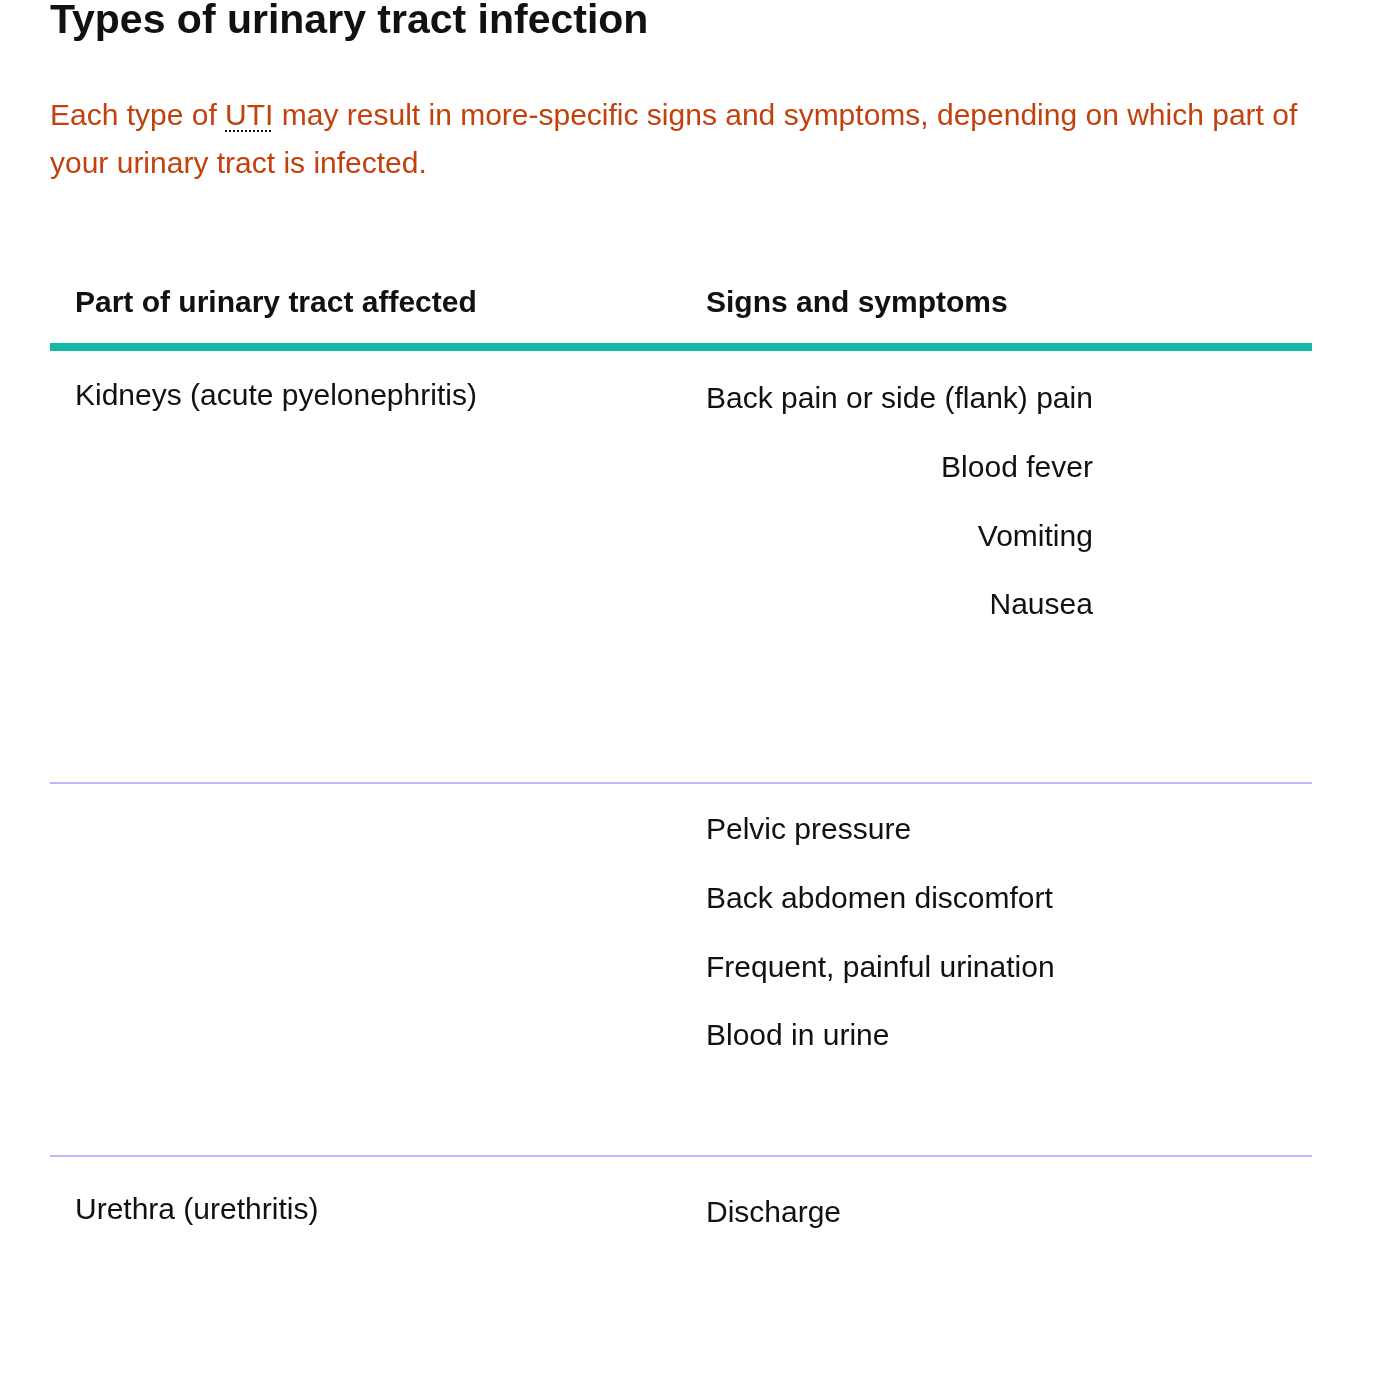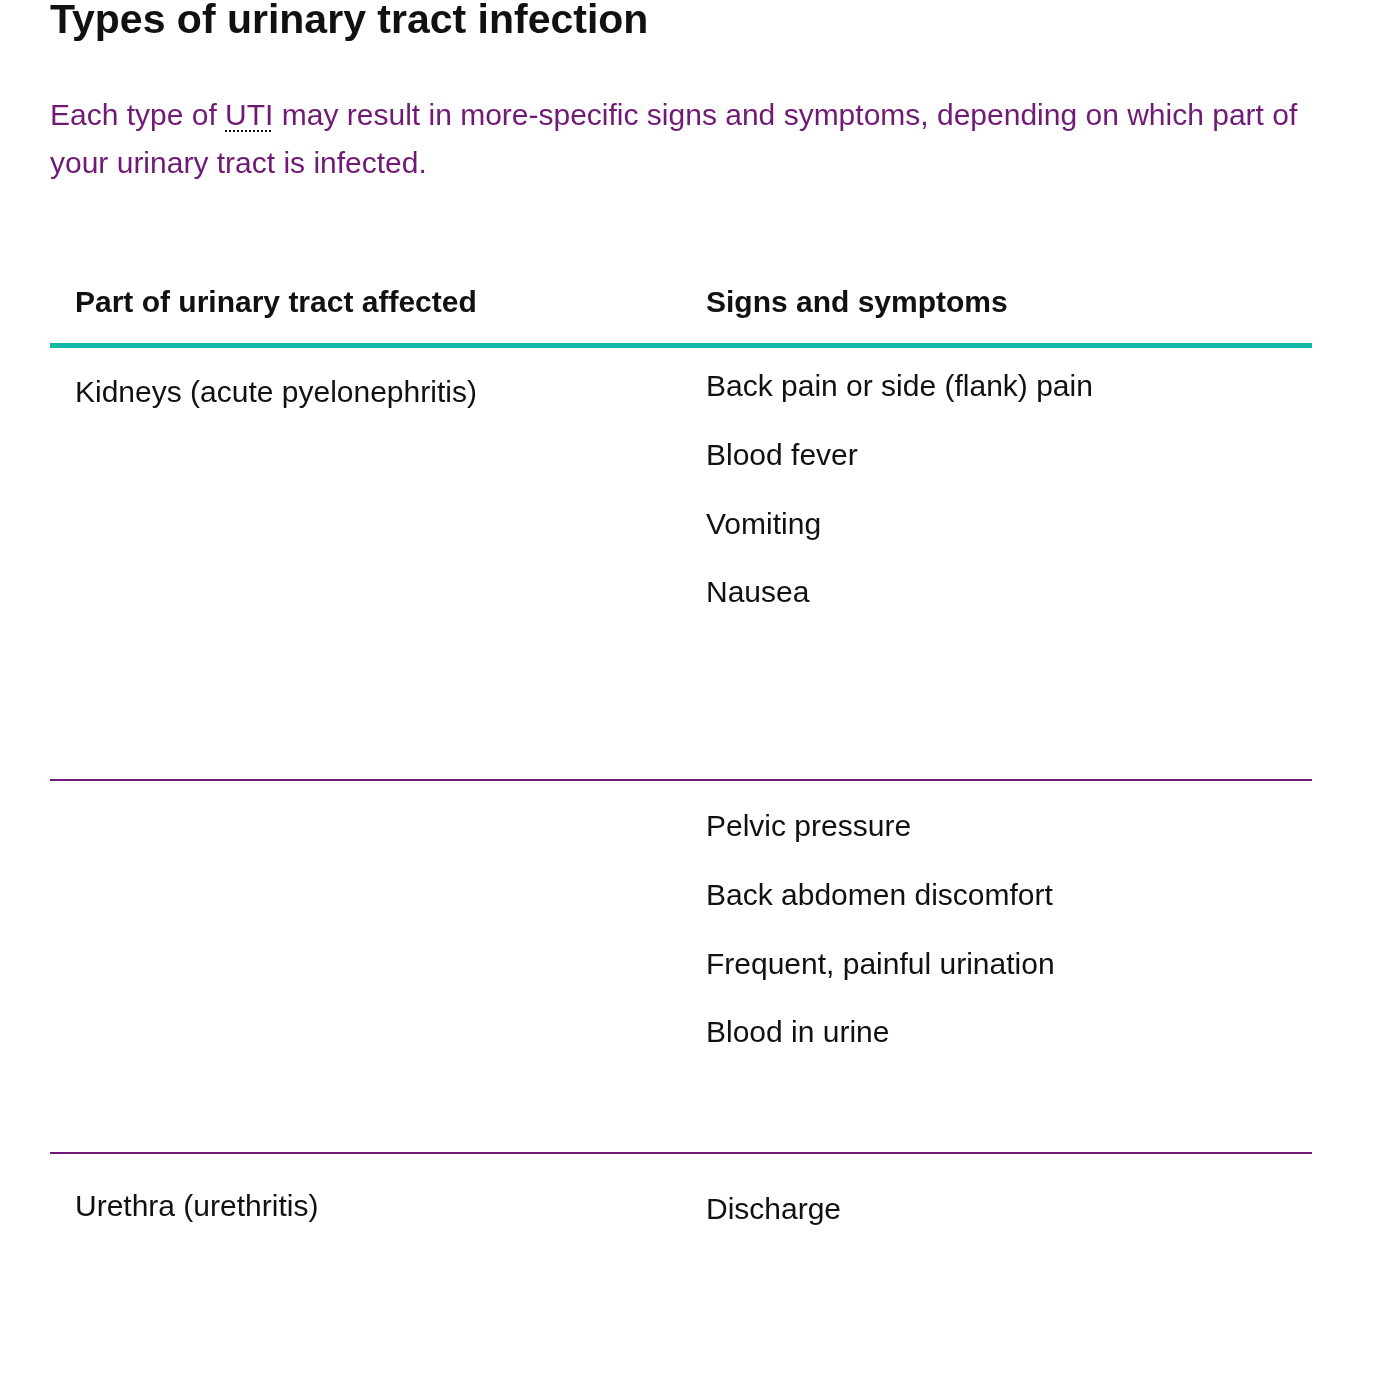--- a/index.html
+++ b/index.html
@@ -6,49 +6,49 @@
   body {
     width: 1396px; height: 1396px; overflow: hidden; position: relative;
     font-family: "Liberation Sans", sans-serif; color: #111111;
   }
   .title {
     position: absolute; left: 50px; top: -8px; margin: 0;
     font-size: 41px; font-weight: bold; line-height: 54px; color: #111;
   }
   .intro {
     position: absolute; left: 50px; top: 91px; width: 1270px; margin: 0;
-    font-size: 30px; line-height: 48px; color: #701a75;
+    font-size: 30px; line-height: 48px; color: #c2410c;
   }
   .abbr { text-decoration: underline dotted #111; text-underline-offset: 5px; text-decoration-thickness: 2px; }
   .table { position: absolute; left: 50px; top: 270px; width: 1262px; }
-  .thead { position: relative; height: 73px; border-bottom: 5px solid #14b8a6; }
+  .thead { position: relative; height: 73px; border-bottom: 8px solid #14b8a6; }
   .th { position: absolute; top: 14px; font-size: 30px; font-weight: bold; line-height: 36px; }
   .th.c1 { left: 25px; } .th.c2 { left: 656px; text-align: center; }
-  .row { position: relative; border-bottom: 2px solid #701a75; }
+  .row { position: relative; border-bottom: 2px solid #c4b5fd; }
   .row.last { border-bottom: none; margin-top: 10px; }
   .cell-part { position: absolute; left: 25px; font-size: 30px; line-height: 36px; }
   .symptoms { position: absolute; left: 656px; margin: 0; padding: 0; list-style: none; }
   .symptoms li { font-size: 30px; line-height: 36px; height: 68.75px; }
 </style>
 </head>
 <body>
 
 <h2 class="title">Types of urinary tract infection</h2>
 
 <p class="intro"><span>Each type of </span><abbr class="abbr">UTI</abbr><span> may result in more-specific signs and symptoms, depending on which part of your urinary tract is infected.</span></p>
 
 <div class="table">
   <div class="thead">
     <div class="th c1">Part of urinary tract affected</div>
     <div class="th c2">Signs and symptoms</div>
   </div>
 
   <div class="row" style="height:431px;">
     <div class="cell-part" style="top:26px;">Kidneys (acute pyelonephritis)</div>
-    <ul class="symptoms" style="top:20px;">
+    <ul class="symptoms" style="top:29px;text-align:right;">
       <li>Back pain or side (flank) pain</li>
       <li>Blood fever</li>
       <li>Vomiting</li>
       <li>Nausea</li>
     </ul>
   </div>
 
   <div class="row" style="height:371px;">
     <ul class="symptoms" style="top:27px;">
       <li>Pelvic pressure</li>

